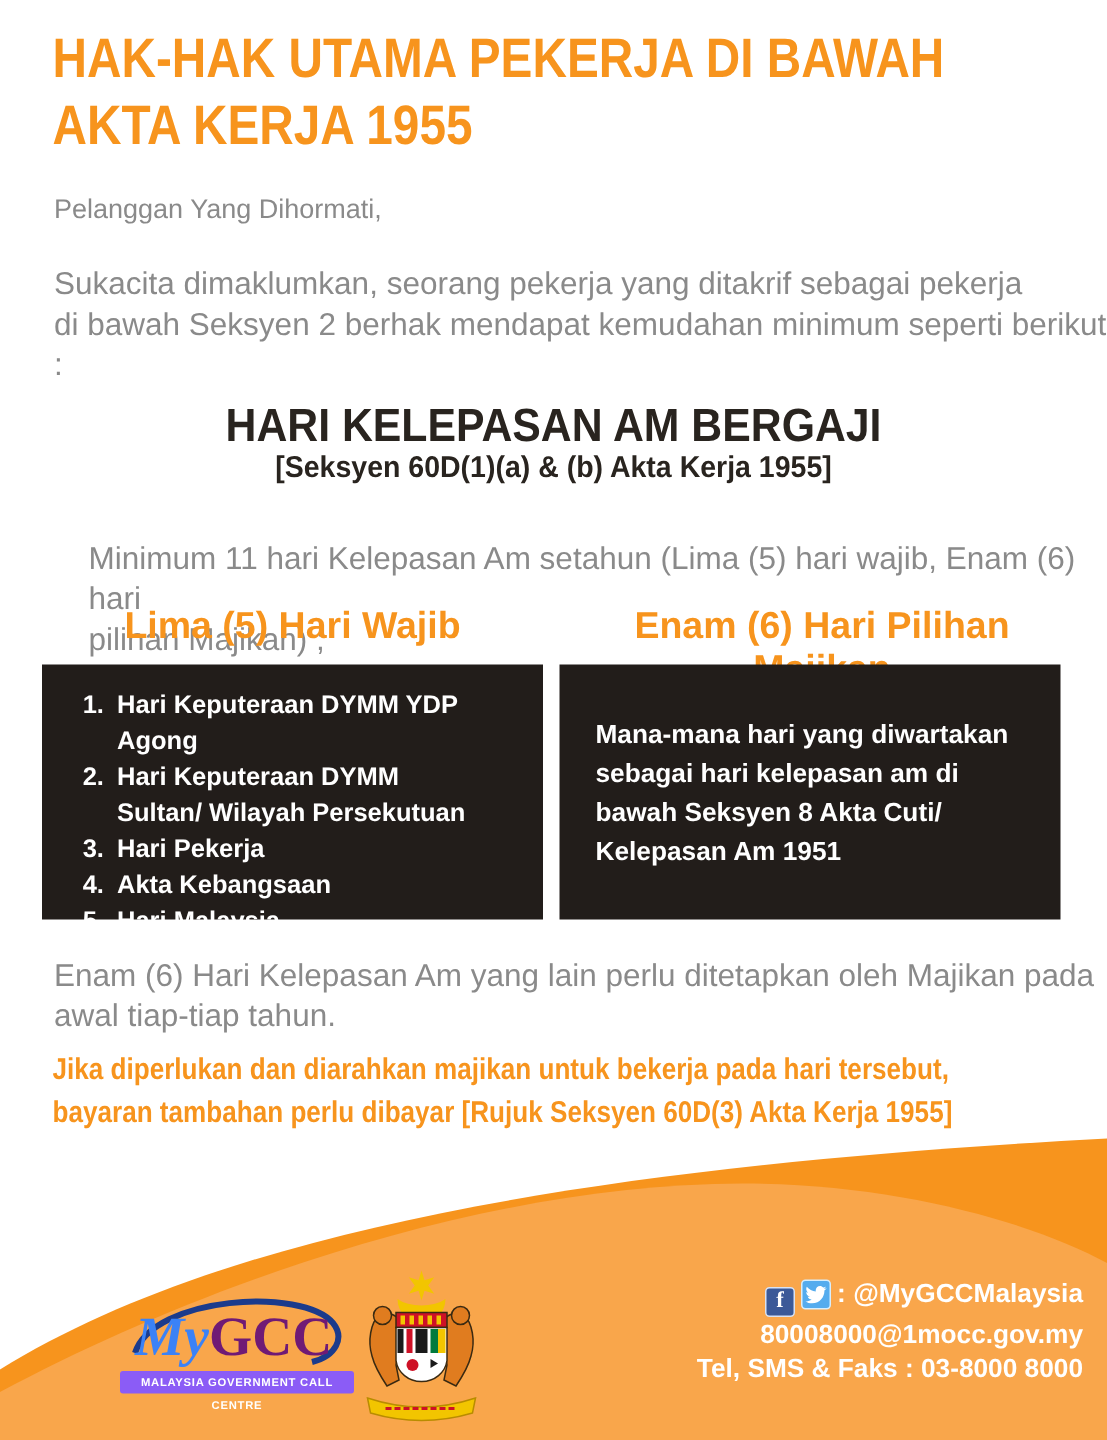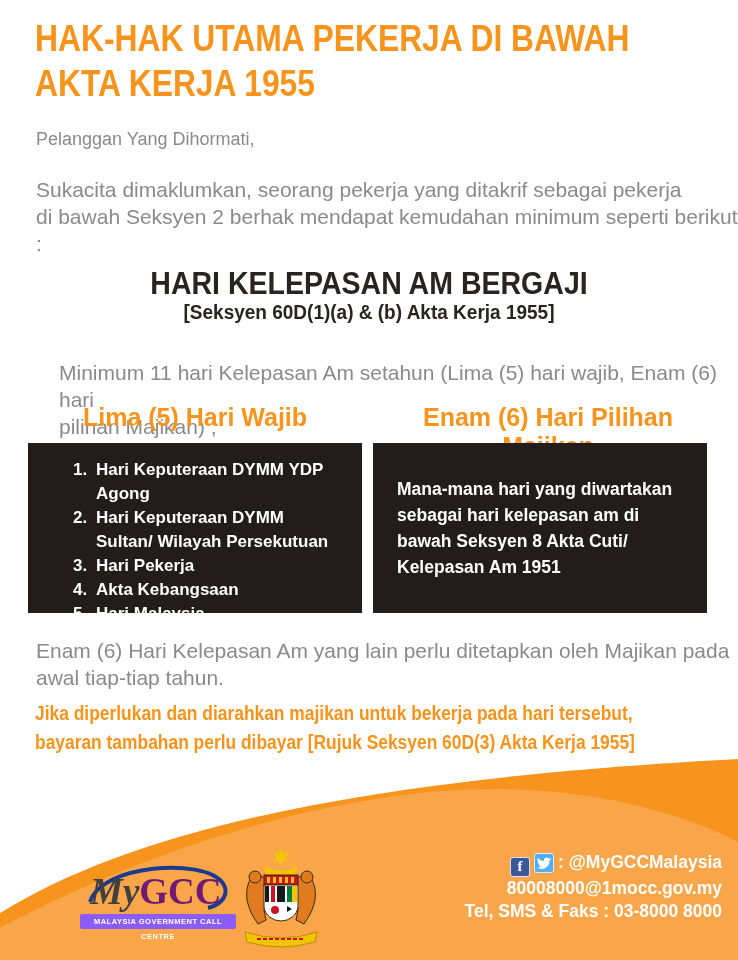--- a/index.html
+++ b/index.html
@@ -26,21 +26,21 @@
   }
   .note{position:absolute;left:36px;top:359px;margin-left:23px;}
   
   .col-header{position:absolute;top:403px;text-align:center;color:#F7941D;font-weight:bold;font-size:25px;}
   .col-header.left{left:28px;width:334px;}
   .col-header.right{left:381px;width:334px;}
   .dark-box{position:absolute;top:443px;width:334px;height:170px;background:#221D1A;color:#fff;}
   .dark-box.left{left:28px;}
   .dark-box.right{left:373px;display:flex;align-items:center;}
   .dark-box ol{
-    margin:15px 0 0 0;padding-left:64px;width:252px;
+    margin:15px 0 0 0;padding-left:46px;width:252px;
     font-size:17px;font-weight:bold;line-height:24px;
   }
   .dark-box ol li{padding-left:4px;}
   .dark-box .gazette-text{
     margin:0;padding:0 30px 0 24px;font-size:17.5px;font-weight:bold;line-height:26px;
   }
   
   .closing{position:absolute;left:36px;top:637px;}
   .warning{
     position:absolute;left:35px;top:699px;color:#F7941D;font-weight:bold;
@@ -48,21 +48,21 @@
   }
   
   .footer{position:absolute;left:0;top:750px;width:738px;height:210px;}
   .footer svg.curves{position:absolute;left:0;top:0;}
   .mygcc-logo{position:absolute;left:80px;top:106px;width:156px;height:94px;}
   .mygcc-logo .arc{position:absolute;left:0;top:0;}
   .logo-text{
     position:absolute;left:10px;top:16px;font-family:"Liberation Serif",serif;
     font-size:37px;font-weight:bold;line-height:40px;white-space:nowrap;
   }
-  .logo-my{color:#404040;font-style:italic;}
+  .logo-my{color:#3b82f6;font-style:italic;}
   .logo-gcc{color:#701a75;}
   .logo-banner{
     position:absolute;left:0;top:58px;width:156px;height:15px;background:#8b5cf6;
     color:#fff;font-size:7.5px;font-weight:bold;letter-spacing:.5px;text-align:center;line-height:15px;
     border-radius:2px;
   }
   .crest{position:absolute;left:239px;top:96px;}
   .contact{
     position:absolute;right:16px;top:101px;text-align:right;color:#fff;
     font-weight:bold;font-size:17.5px;line-height:23px;

